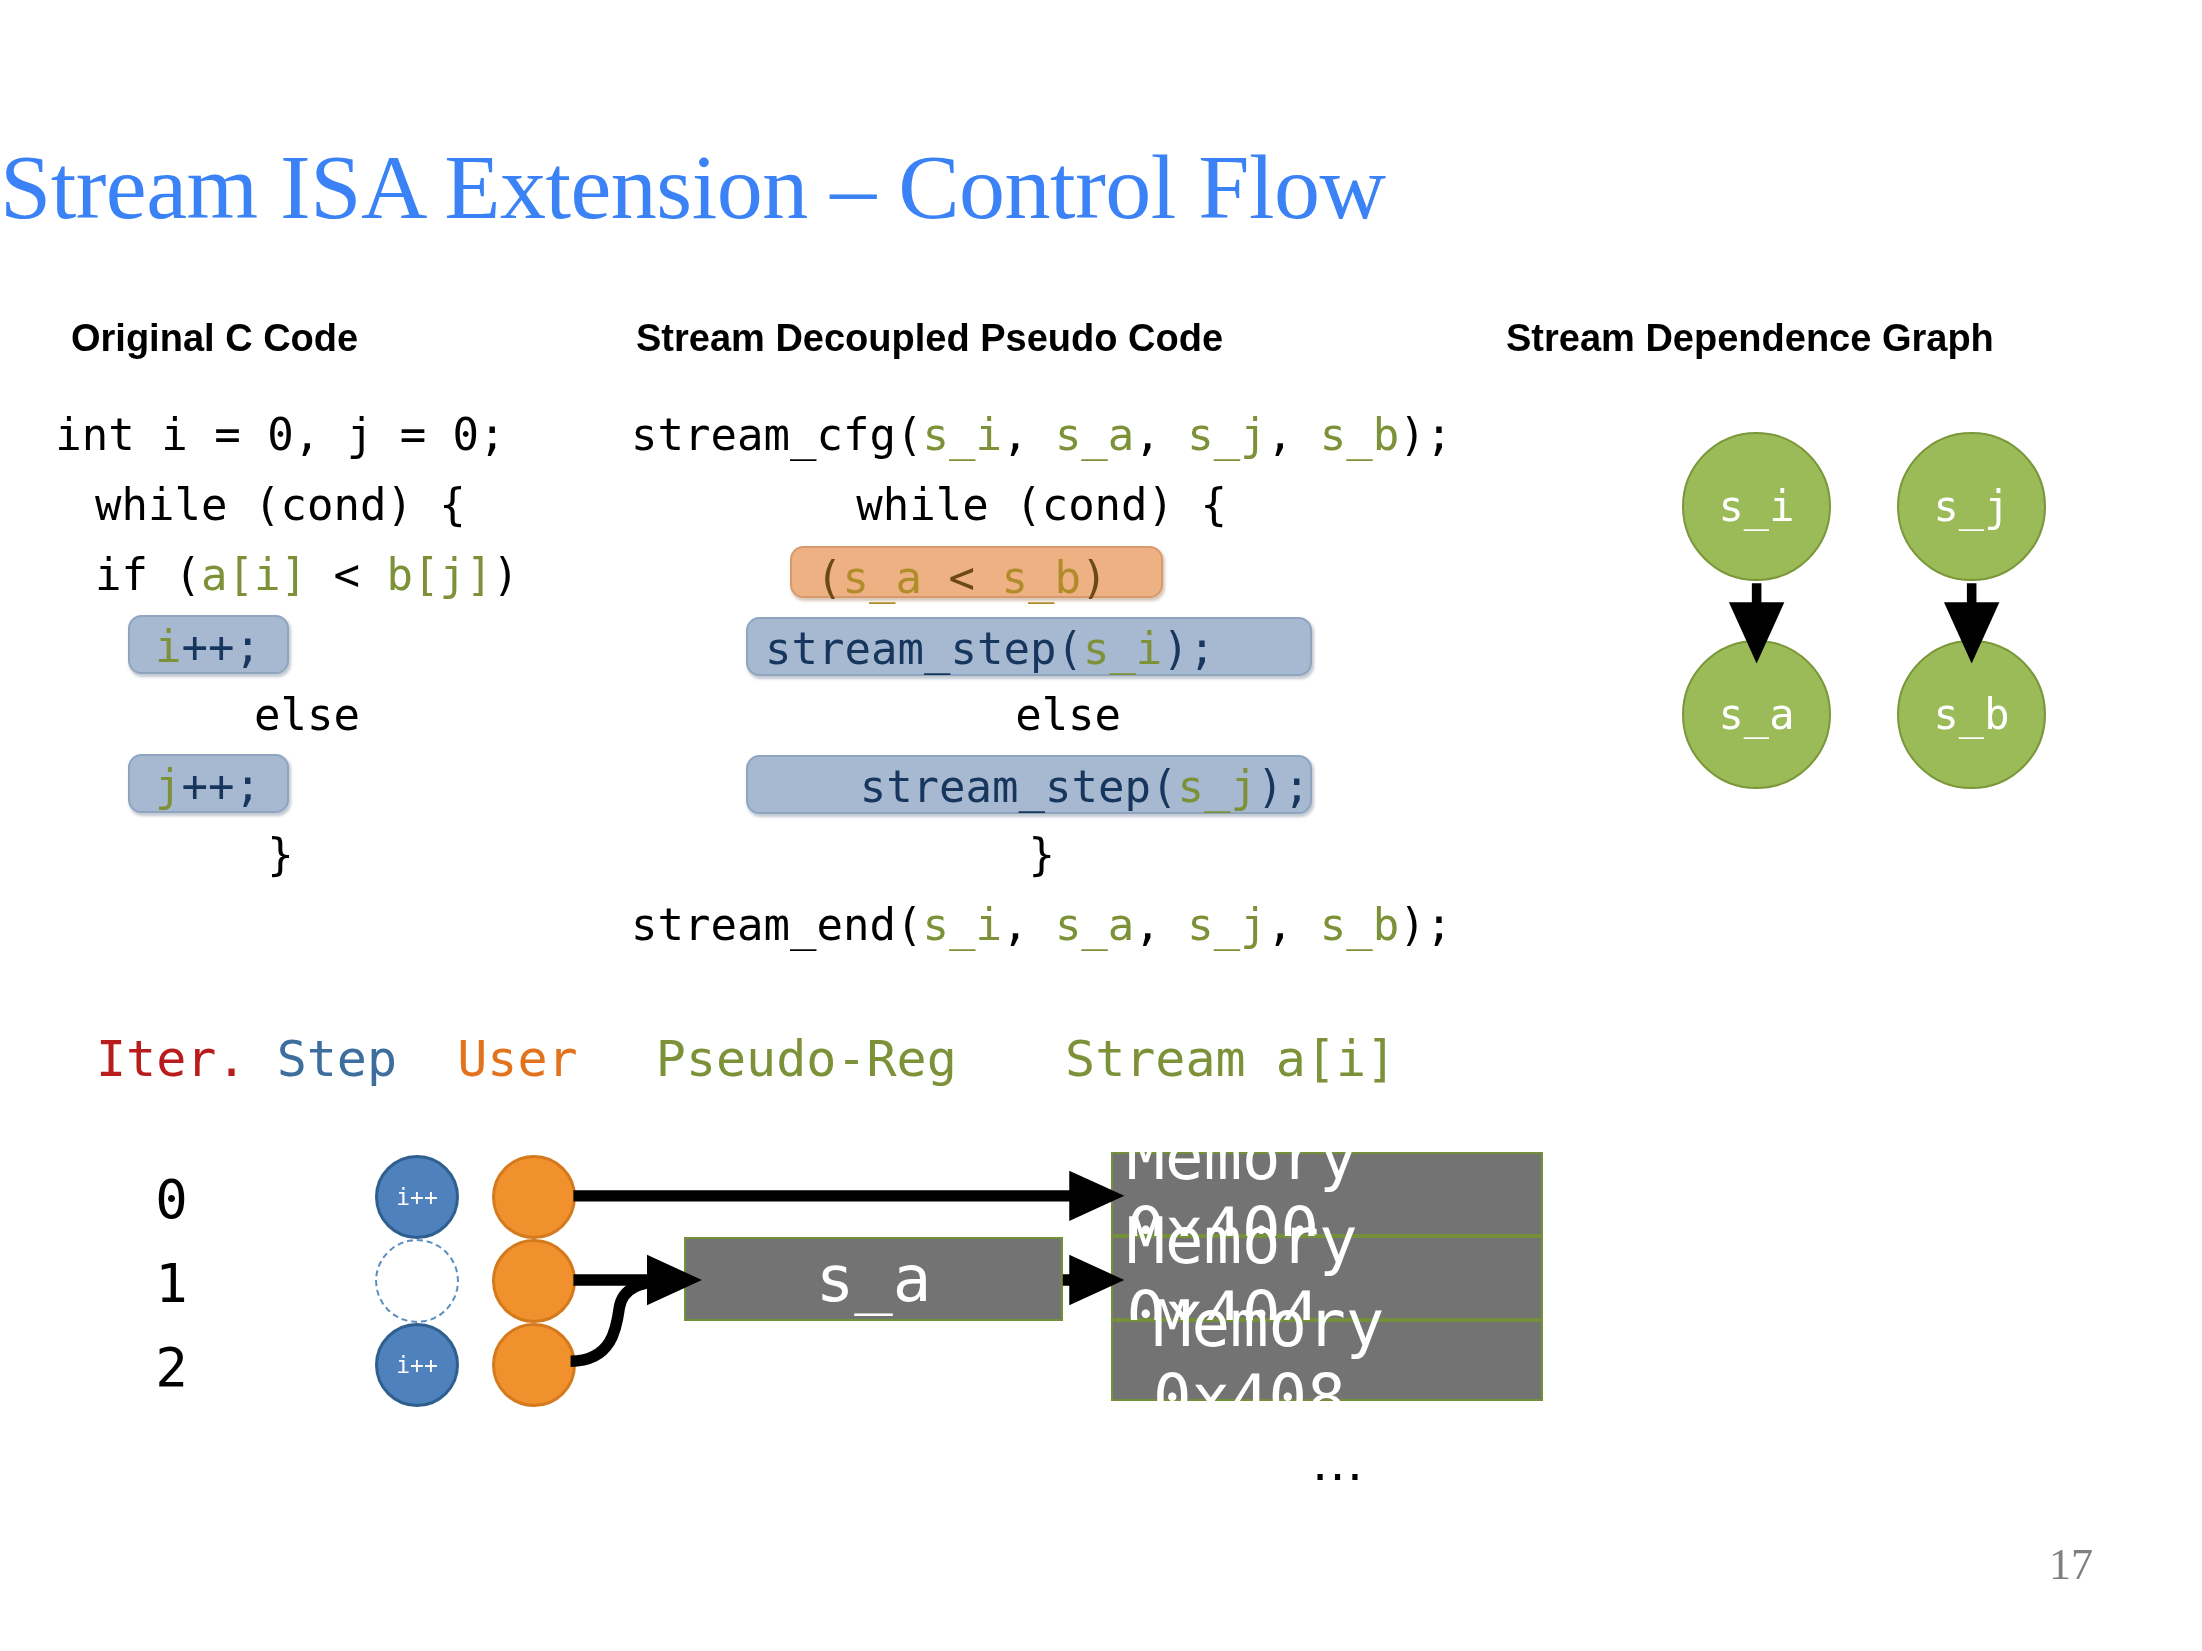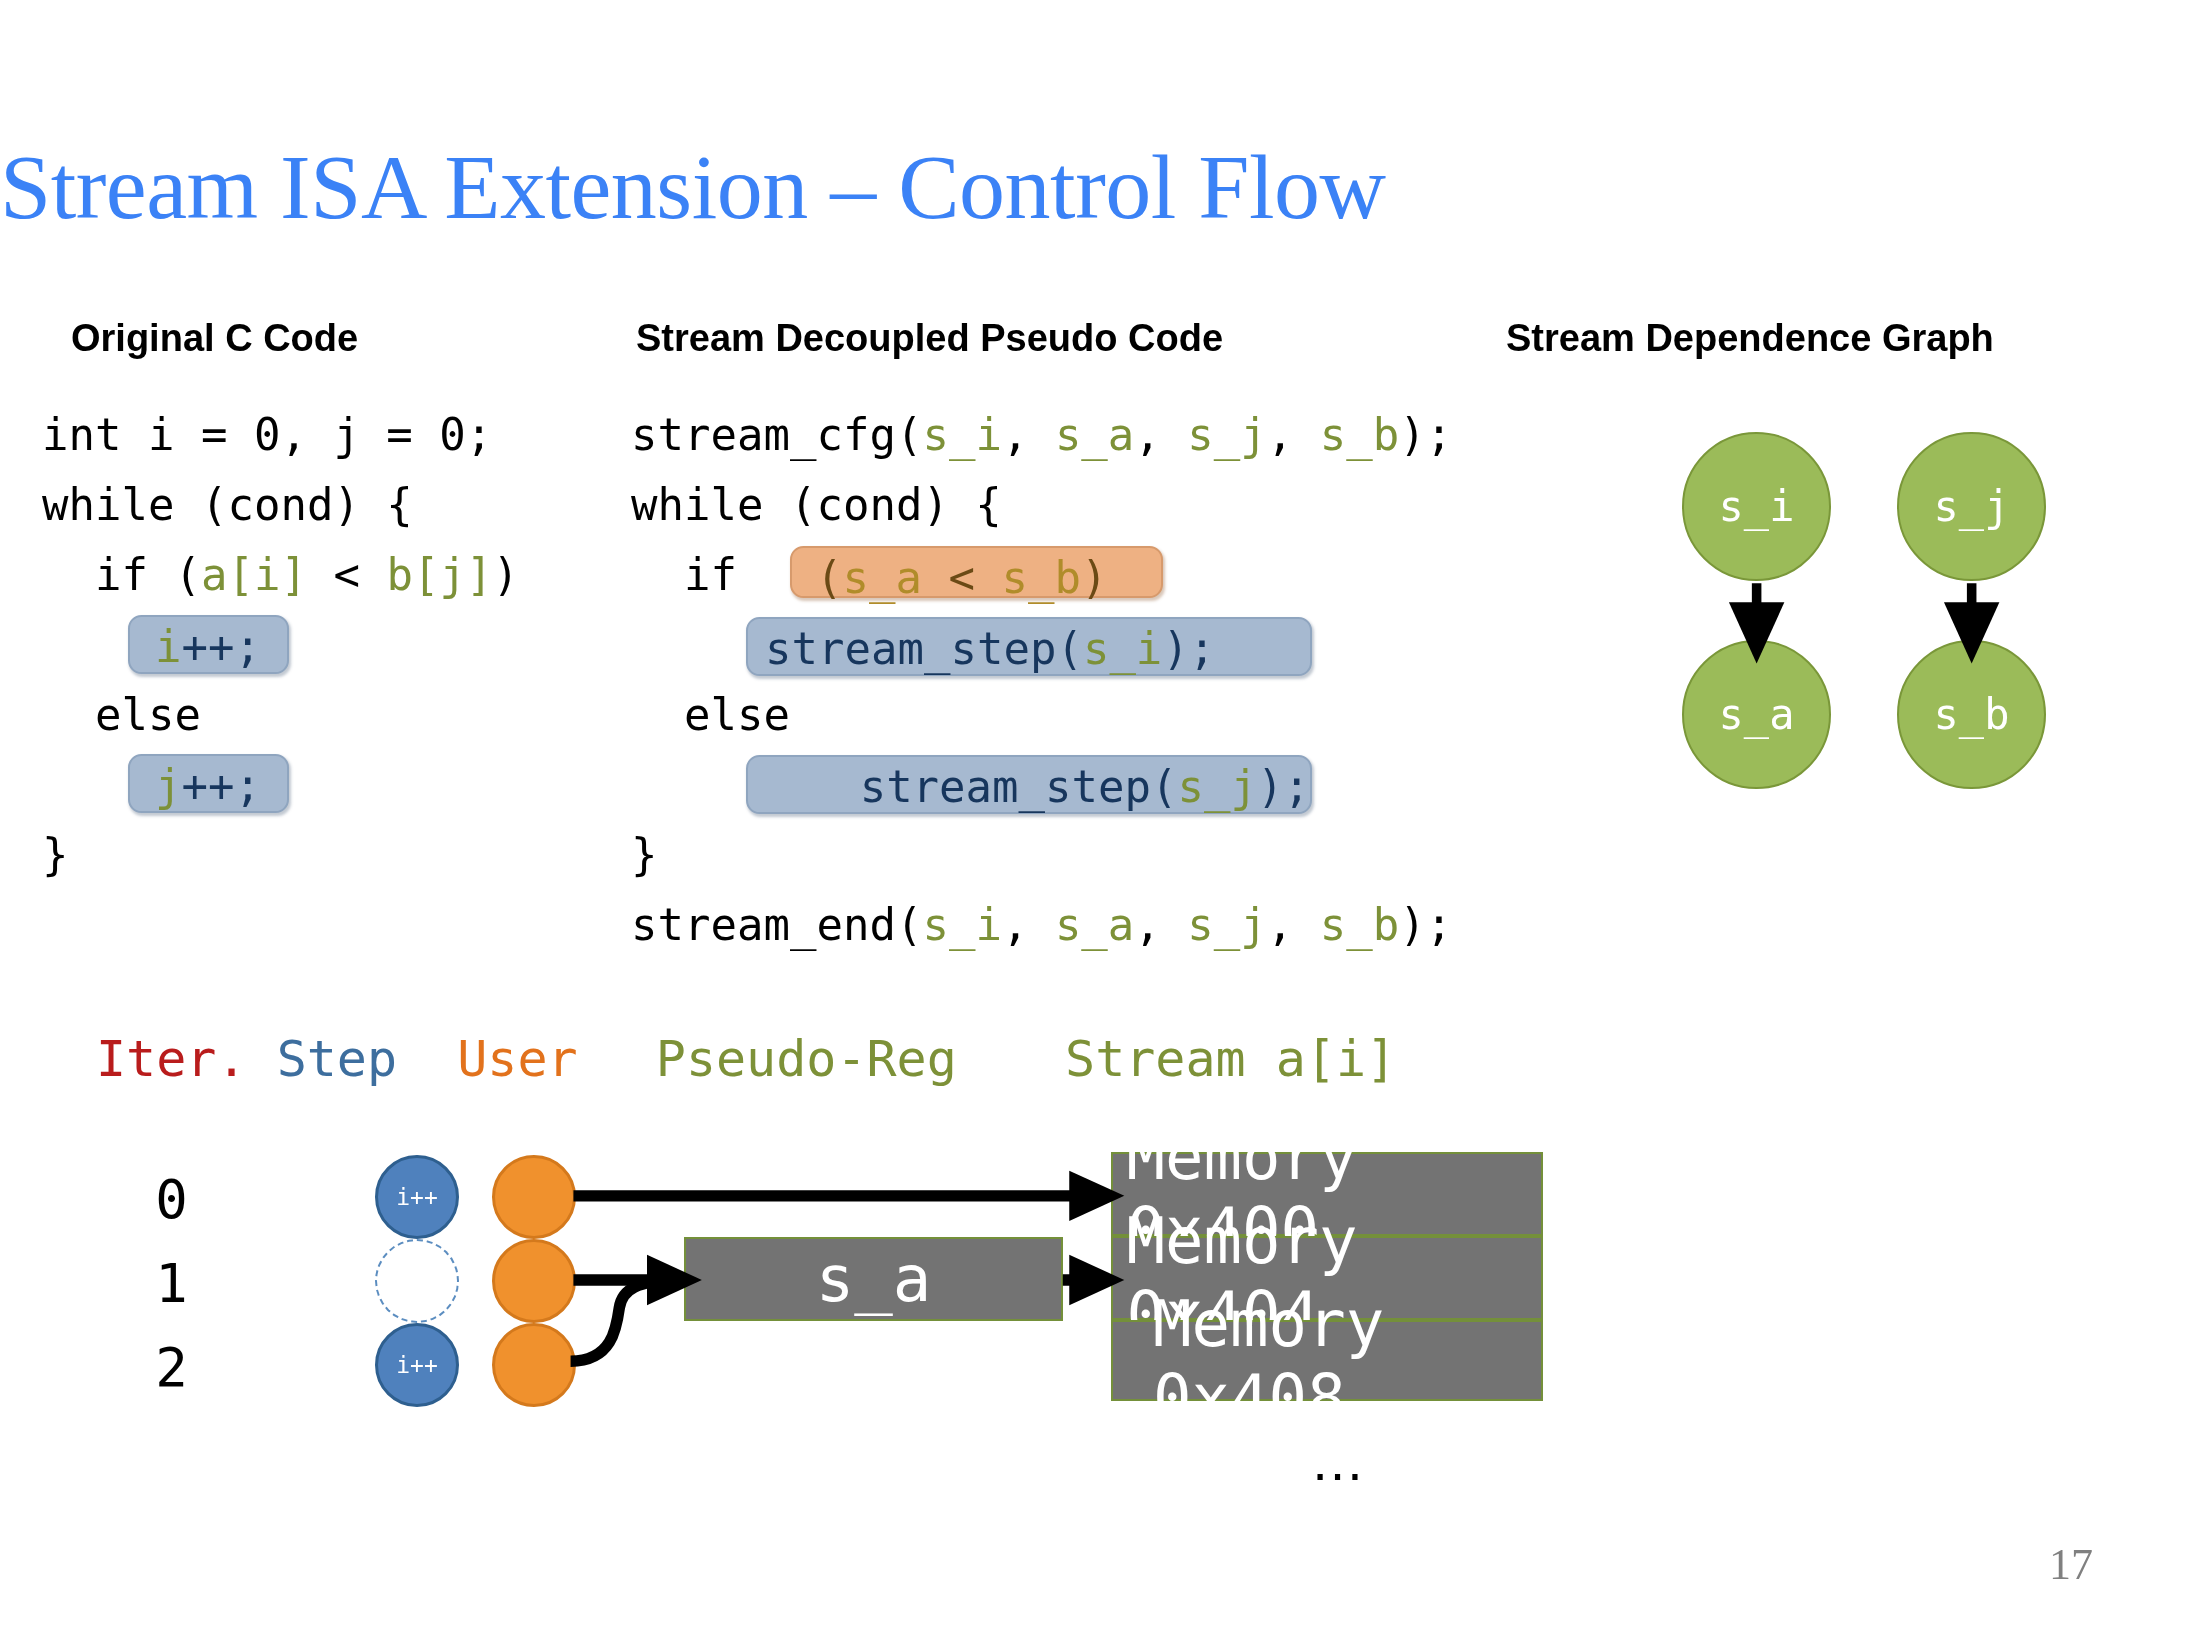--- a/index.html
+++ b/index.html
@@ -8,21 +8,21 @@
     background: #ffffff;
   }
   body {
     width: 2202px;
     height: 1652px;
     position: relative;
     overflow: hidden;
     font-family: "Liberation Sans", sans-serif;
     -webkit-font-smoothing: antialiased;
   }
-  .abs { position: absolute; }
+  .abs { position: absolute; text-align: center; }
 
   
   #slide-title {
     left: 0;
     top: 134px;
     width: 2202px;
     text-align: left;
     font-size: 92px;
     font-weight: 400;
     color: #3b82f6;

